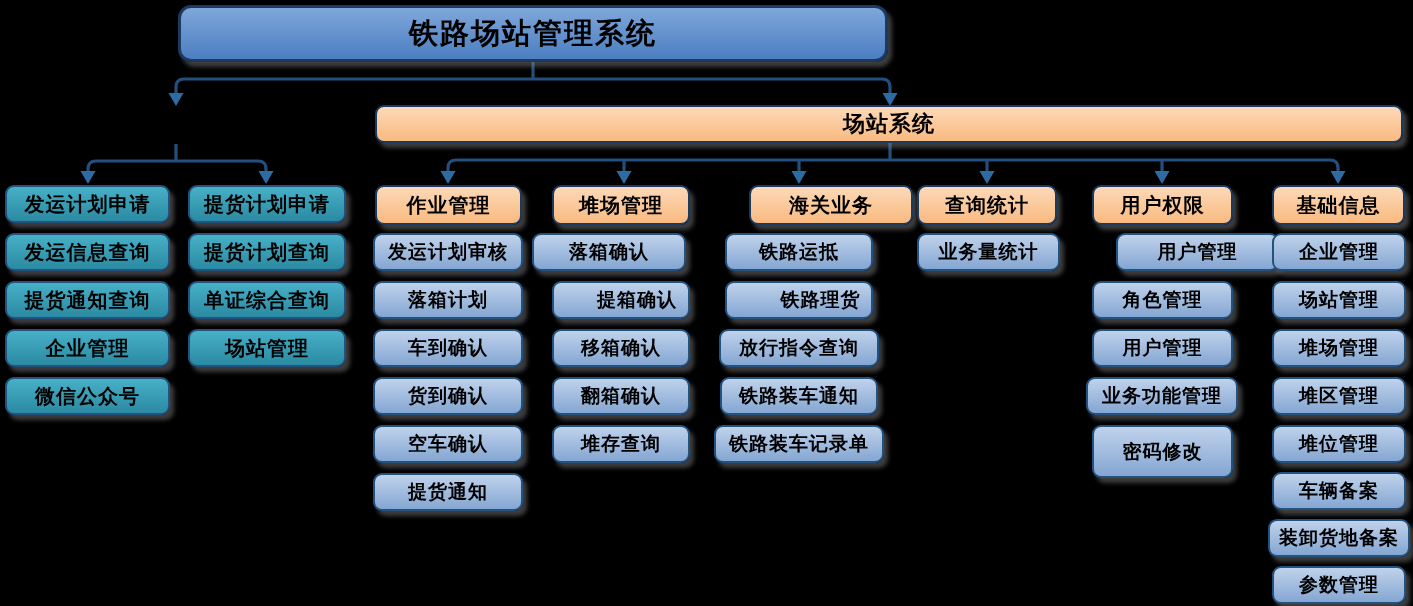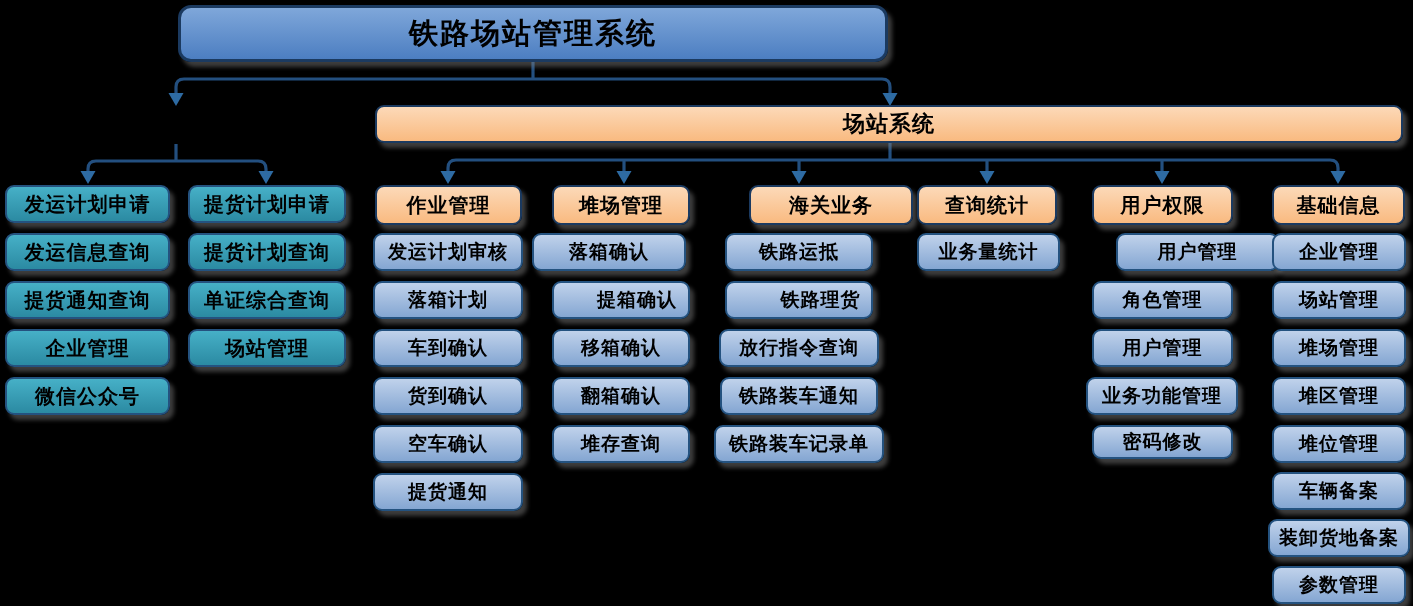--- a/index.html
+++ b/index.html
@@ -102,21 +102,21 @@
       <div class="node blue" style="left: 719px; top: 329px; width: 160px; height: 38px;">放行指令查询</div>
       <div class="node blue" style="left: 720px; top: 377px; width: 158px; height: 38px;">铁路装车通知</div>
       <div class="node blue" style="left: 714px; top: 425px; width: 170px; height: 38px;">铁路装车记录单</div>
       <div class="node orange" style="left: 917px; top: 185px; width: 140px; height: 40px;">查询统计</div>
       <div class="node blue" style="left: 917px; top: 233px; width: 143px; height: 38px;">业务量统计</div>
       <div class="node orange" style="left: 1092px; top: 185px; width: 141px; height: 40px;">用户权限</div>
       <div class="node blue" style="left: 1116px; top: 233px; width: 163px; height: 38px;">用户管理</div>
       <div class="node blue" style="left: 1092px; top: 281px; width: 141px; height: 38px;">角色管理</div>
       <div class="node blue" style="left: 1092px; top: 329px; width: 141px; height: 38px;">用户管理</div>
       <div class="node blue" style="left: 1086px; top: 377px; width: 152px; height: 38px;">业务功能管理</div>
-      <div class="node blue" style="left: 1092px; top: 425px; width: 141px; height: 34px;">密码修改</div>
+      <div class="node blue" style="left: 1092px; top: 425px; width: 141px; height: 53px;">密码修改</div>
       <div class="node orange" style="left: 1272px; top: 185px; width: 133px; height: 40px;">基础信息</div>
       <div class="node blue" style="left: 1272px; top: 233px; width: 134px; height: 38px;">企业管理</div>
       <div class="node blue" style="left: 1272px; top: 281px; width: 134px; height: 38px;">场站管理</div>
       <div class="node blue" style="left: 1272px; top: 329px; width: 134px; height: 38px;">堆场管理</div>
       <div class="node blue" style="left: 1272px; top: 377px; width: 134px; height: 38px;">堆区管理</div>
       <div class="node blue" style="left: 1272px; top: 425px; width: 134px; height: 38px;">堆位管理</div>
       <div class="node blue" style="left: 1272px; top: 472px; width: 134px; height: 38px;">车辆备案</div>
       <div class="node blue" style="left: 1268px; top: 519px; width: 142px; height: 38px;">装卸货地备案</div>
       <div class="node blue" style="left: 1272px; top: 566px; width: 134px; height: 38px;">参数管理</div>
     </div>

